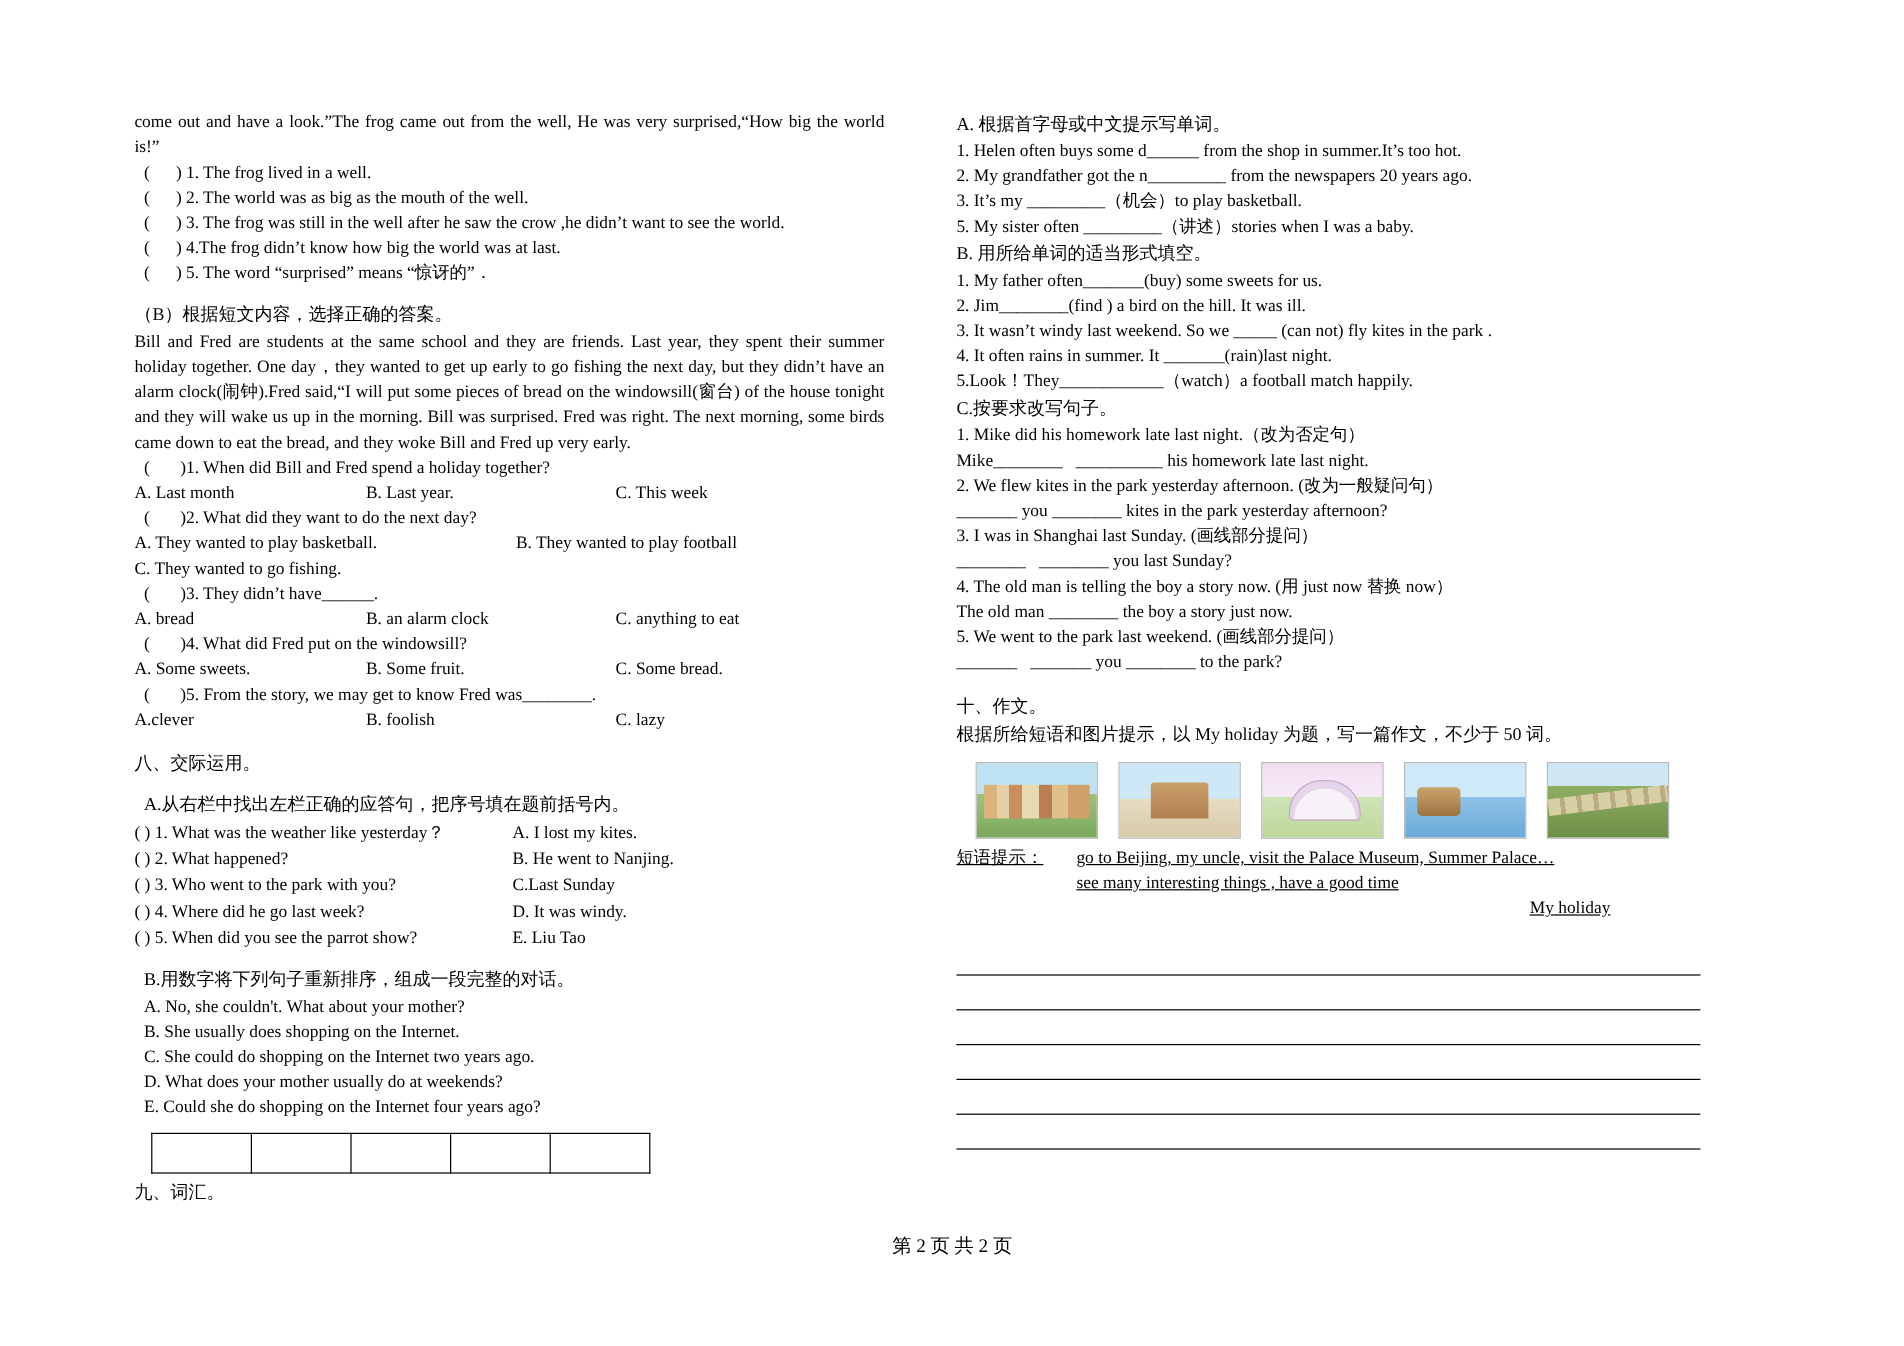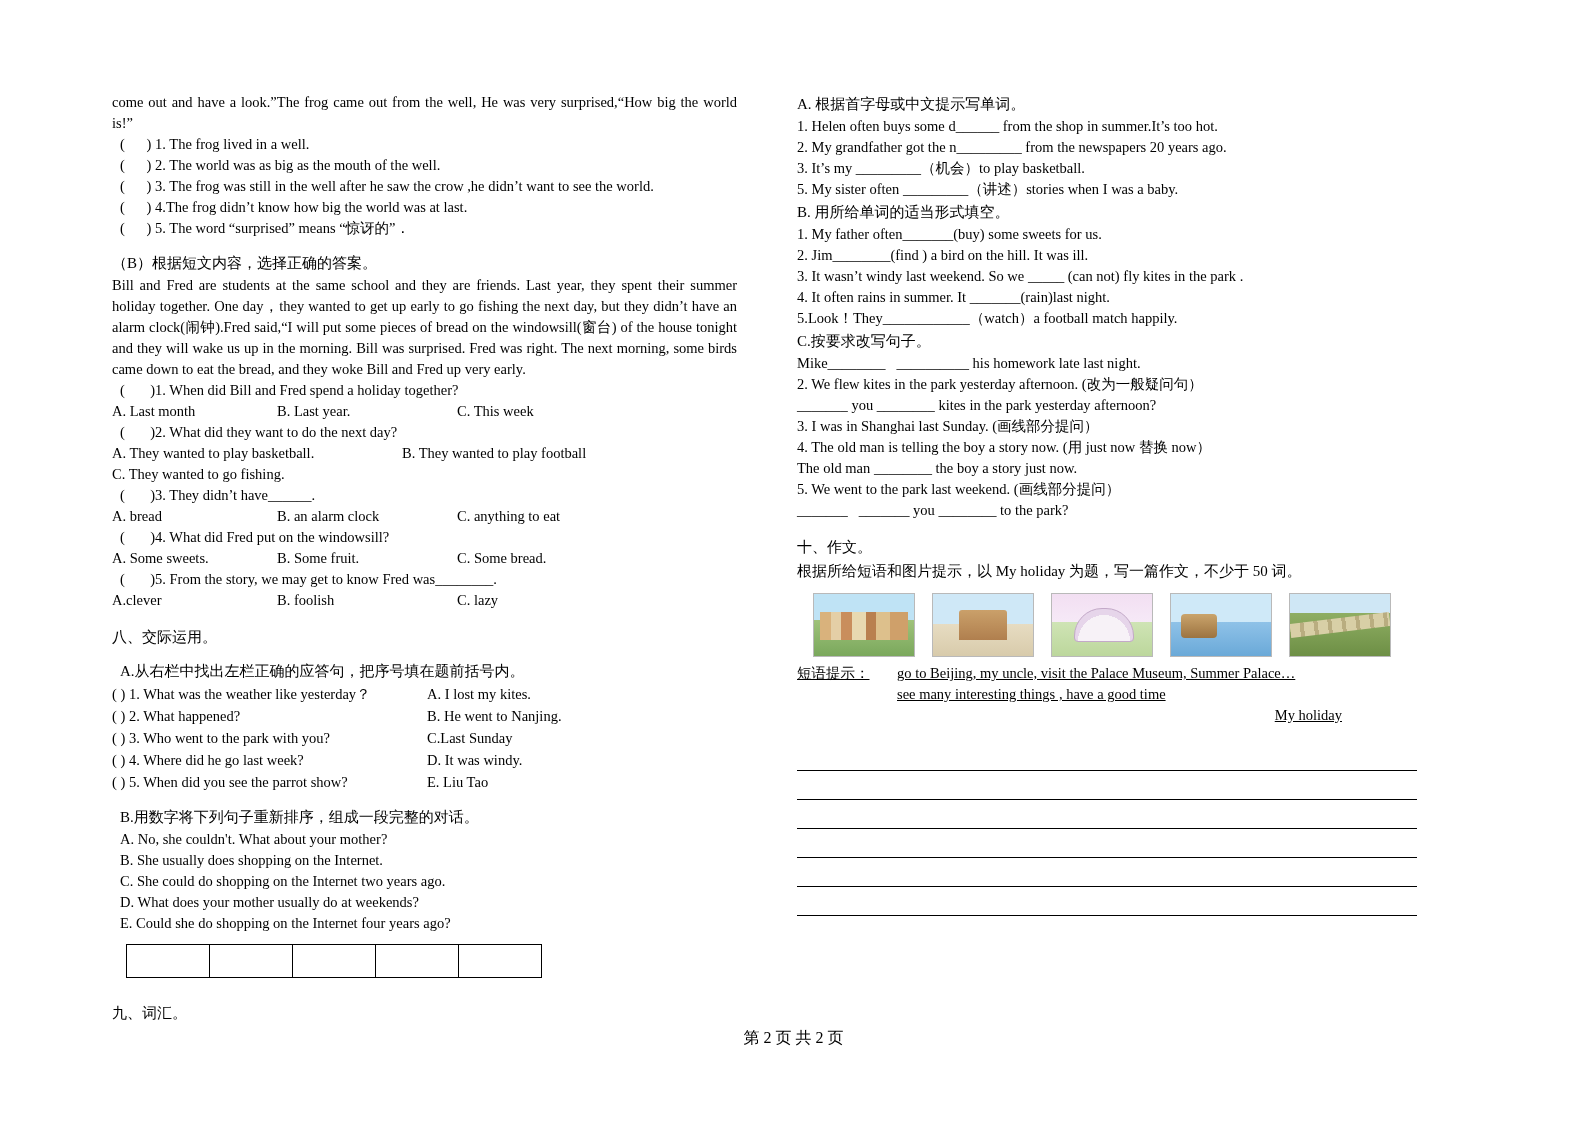--- a/index.html
+++ b/index.html
@@ -45,20 +45,21 @@
   }
   .hdr-cn {
     font-weight: normal;
     font-size: 15px;
     line-height: 24px;
   }
   .choice-row {
     font-size: 14.5px;
     line-height: 21px;
     display: flex;
+    gap: 28px;
   }
   .choice-row span {
     display: inline-block;
   }
   
   .match-row {
     font-size: 14.5px;
     line-height: 22px;
     display: flex;
   }
@@ -244,43 +245,45 @@
           <tr>
         <td></td>
         <td></td>
         <td></td>
         <td></td>
         <td></td>
       </tr>
     </tbody>
       </table>
 
-    <div class="hdr-cn" style="margin-top:23px">九、词汇。</div>
+    <div class="hdr-cn" style="margin-top:4px">九、词汇。</div>
   </div>
 
   <div class="col-right">
 
     <div class="hdr-cn">A. 根据首字母或中文提示写单词。</div>
     <div class="ln">1. Helen often buys some d______ from the shop in summer.It’s too hot.</div>
     <div class="ln">2. My grandfather got the n_________ from the newspapers 20 years ago.</div>
     <div class="ln">3. It’s my _________（机会）to play basketball.</div>
     <div class="ln">5. My sister often _________（讲述）stories when I was a baby.</div>
 
     <div class="hdr-cn">B. 用所给单词的适当形式填空。</div>
     <div class="ln">1. My father often_______(buy) some sweets for us.</div>
     <div class="ln">2. Jim________(find ) a bird on the hill. It was ill.</div>
     <div class="ln">3. It wasn’t windy last weekend. So we _____ (can not) fly kites in the park .</div>
     <div class="ln">4. It often rains in summer. It _______(rain)last night.</div>
     <div class="ln">5.Look！They____________（watch）a football match happily.</div>
 
     <div class="hdr-cn">C.按要求改写句子。</div>
+    <div class="ln">1. Mike did his homework late last night.（改为否定句）</div>
     <div class="ln">Mike________   __________ his homework late last night.</div>
     <div class="ln">2. We flew kites in the park yesterday afternoon. (改为一般疑问句）</div>
     <div class="ln">_______ you ________ kites in the park yesterday afternoon?</div>
     <div class="ln">3. I was in Shanghai last Sunday. (画线部分提问）</div>
+    <div class="ln">________   ________ you last Sunday?</div>
     <div class="ln">4. The old man is telling the boy a story now. (用 just now 替换 now）</div>
     <div class="ln">The old man ________ the boy a story just now.</div>
     <div class="ln">5. We went to the park last weekend. (画线部分提问）</div>
     <div class="ln">_______   _______ you ________ to the park?</div>
 
     <div class="hdr-cn" style="margin-top:14px">十、作文。</div>
     <div class="hdr-cn">根据所给短语和图片提示，以 My holiday 为题，写一篇作文，不少于 50 词。</div>
 
     <div class="img-row">
       <div class="thumb t1"></div>

